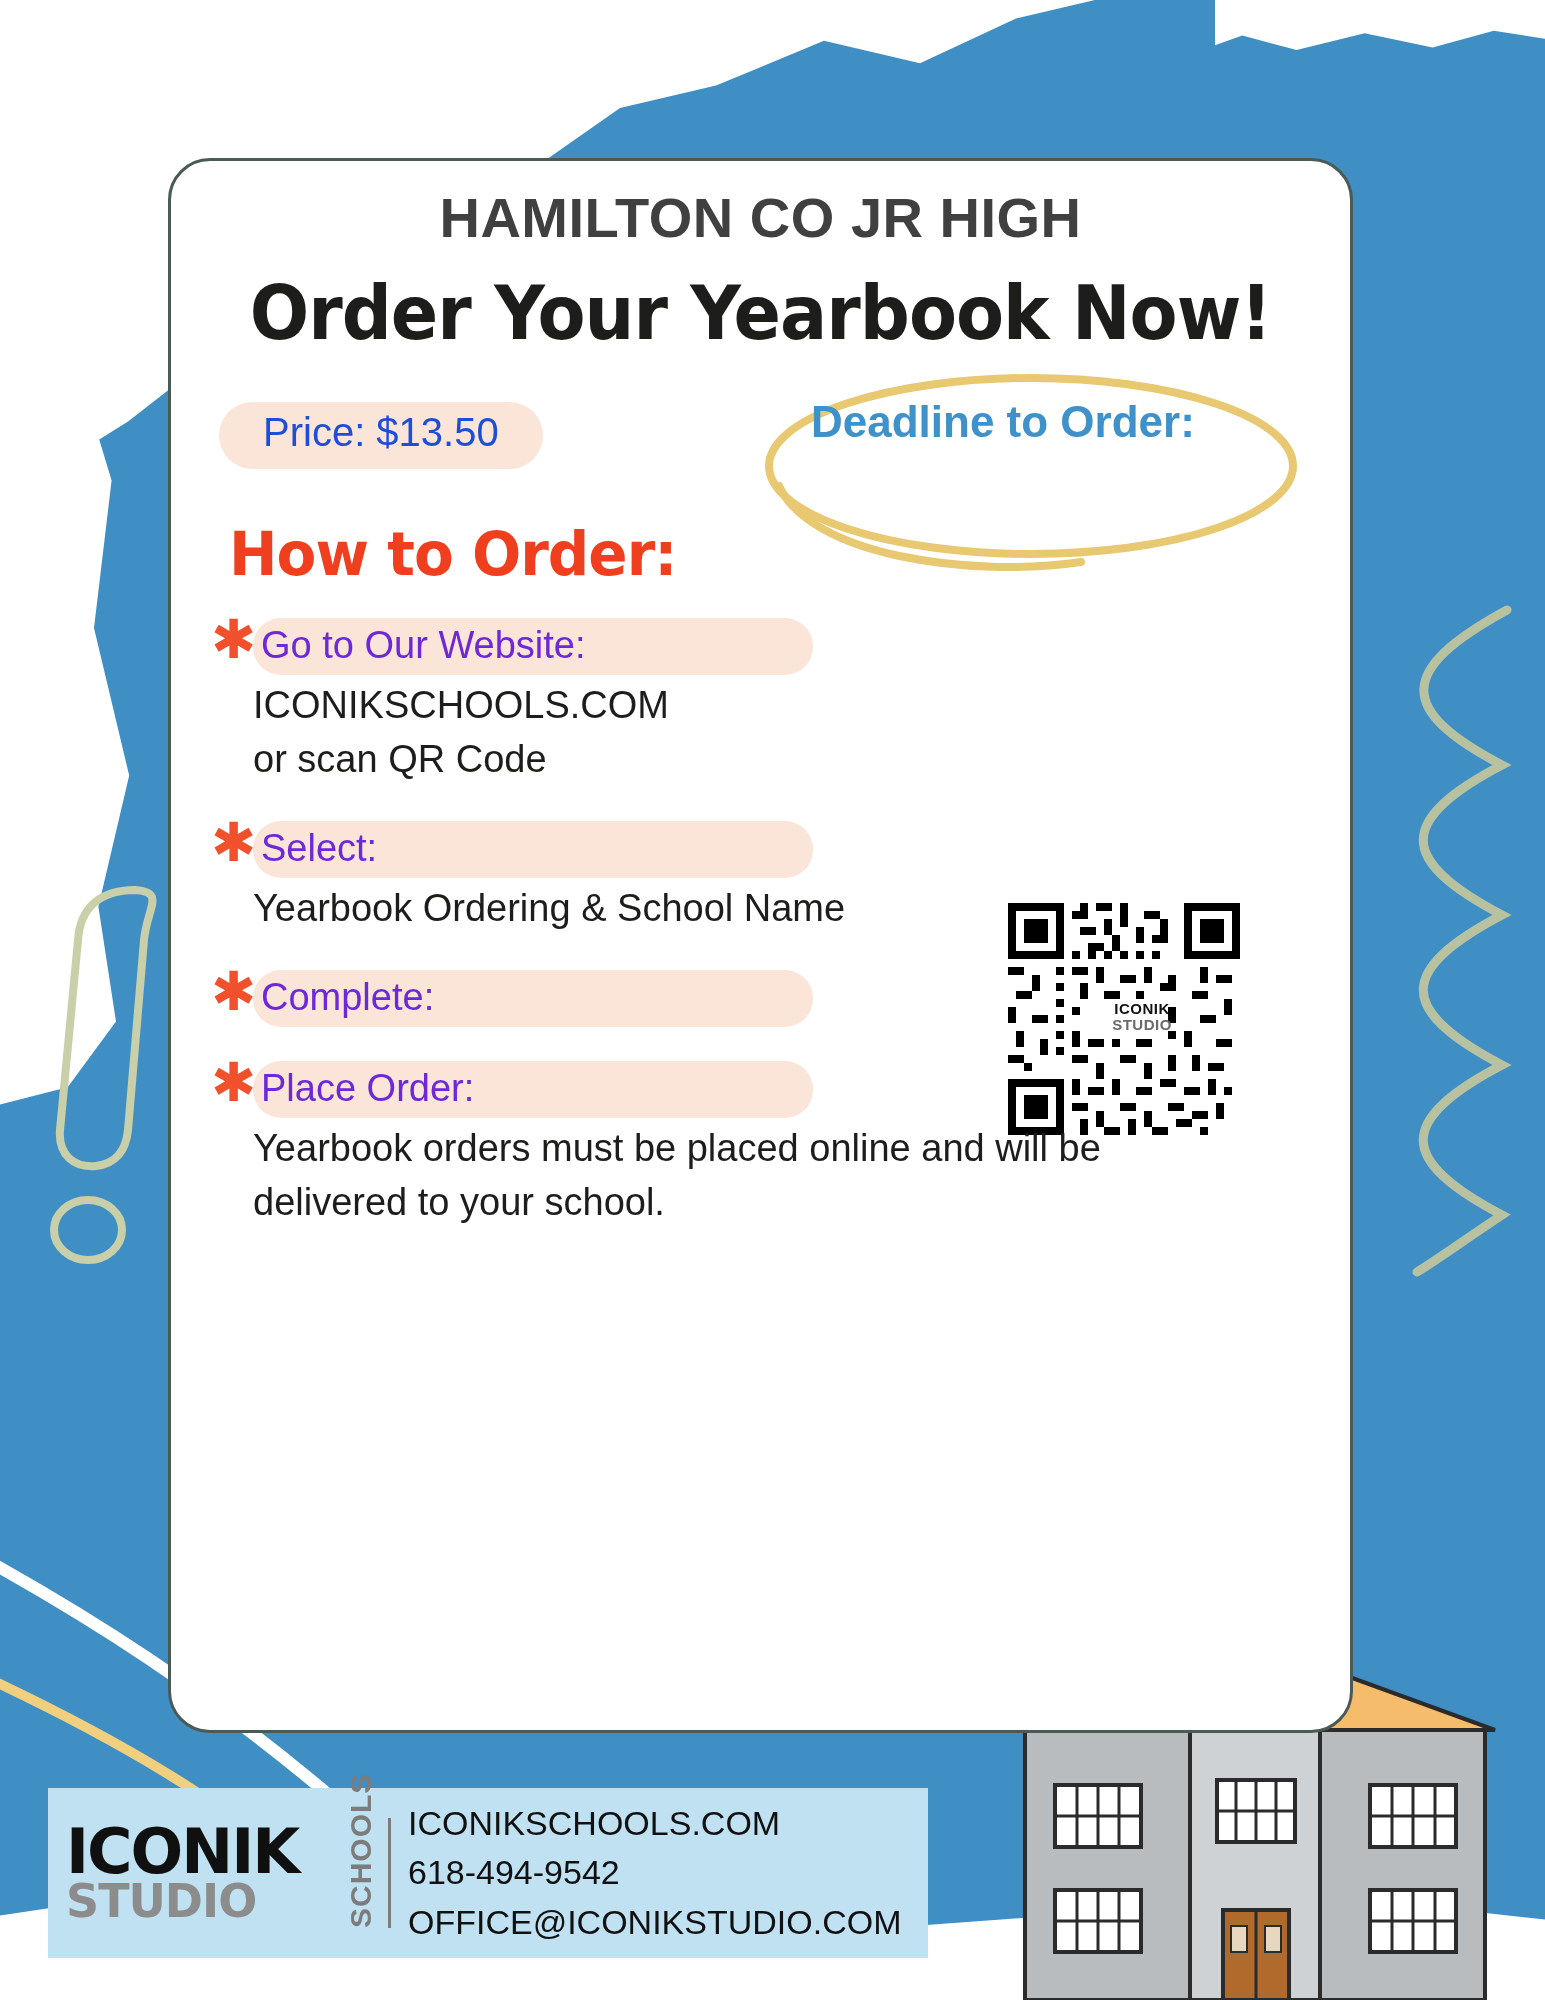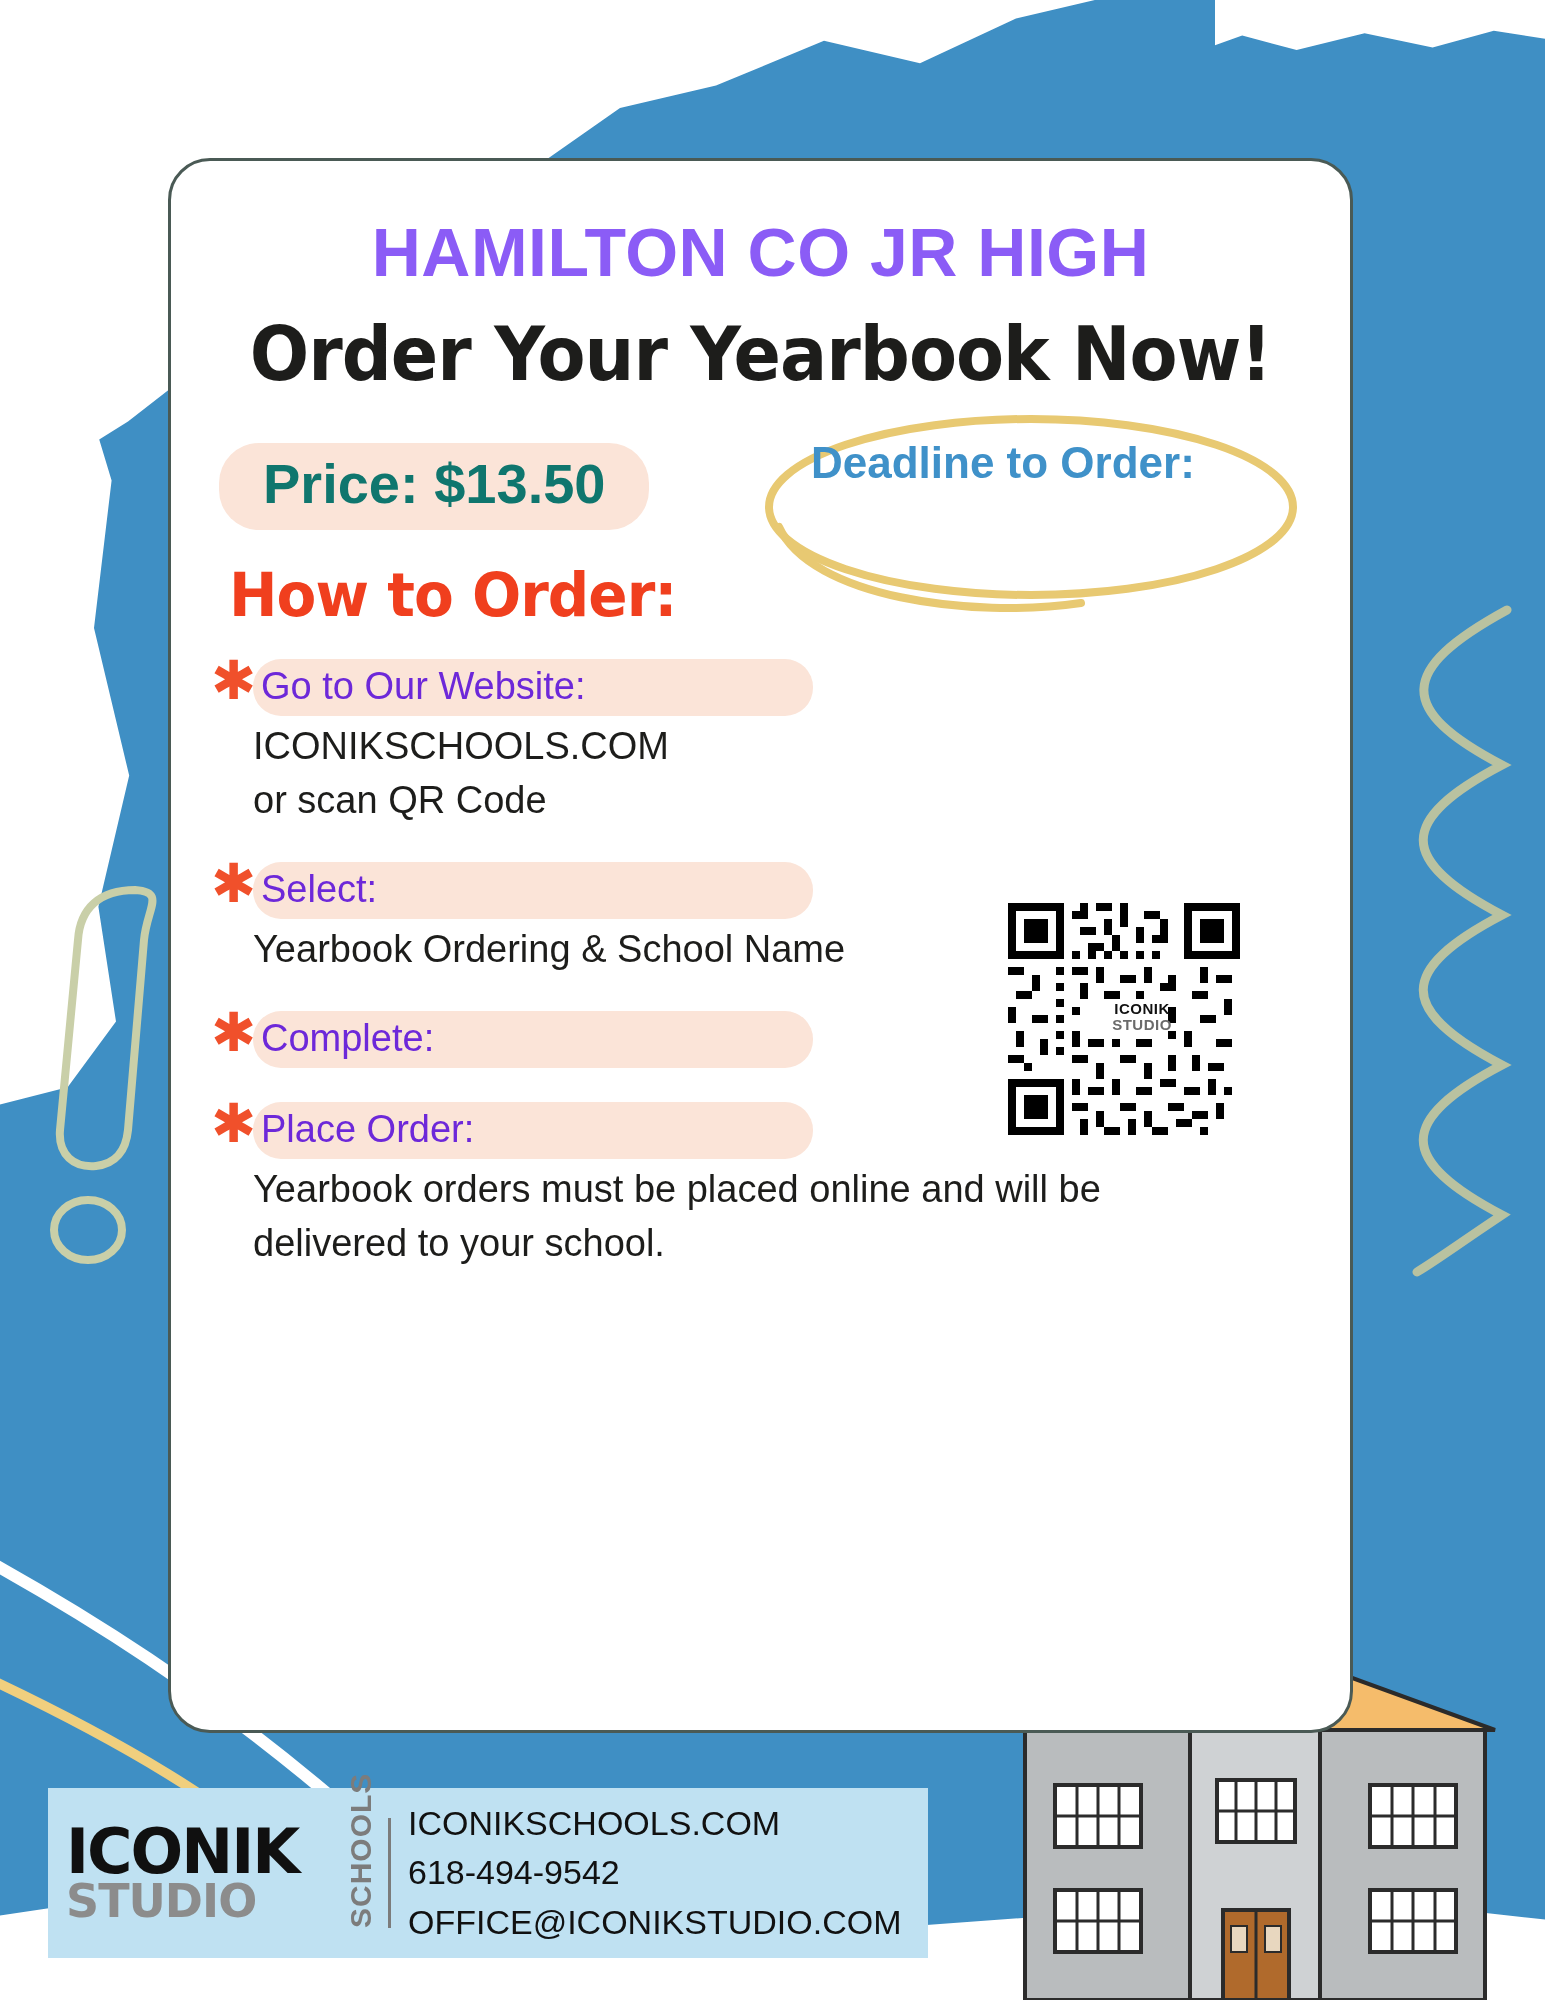--- a/index.html
+++ b/index.html
@@ -99,24 +99,24 @@
     top: 158px;
     width: 1185px;
     height: 1575px;
     background: #ffffff;
     border: 3px solid #4a5a55;
     border-radius: 42px;
     box-sizing: border-box;
   }
 
   .school-name {
-    margin: 52px 0 0 0;
+    margin: 24px 0 0 0;
     text-align: center;
-    color: #8b5cf6;
-    font-size: 68px;
+    color: #404040;
+    font-size: 56px;
     font-weight: bold;
     letter-spacing: 0.5px;
   }
 
   .headline {
     margin: 22px 0 0 0;
     text-align: center;
     color: #1d1d1b;
     font-family: "DejaVu Sans", sans-serif;
     font-size: 70px;
@@ -132,23 +132,23 @@
   }
   .price-pill {
     position: absolute;
     left: 48px;
     top: 10px;
     background: #fbe4d8;
     border-radius: 40px;
     padding: 8px 44px 14px 44px;
   }
   .price-text {
-    color: #0f766e;
-    font-size: 56px;
-    font-weight: bold;
+    color: #1d4ed8;
+    font-size: 40px;
+    font-weight: normal;
   }
   .deadline-wrap {
     position: absolute;
     left: 640px;
     top: 0px;
     width: 530px;
     text-align: left;
   }
   .deadline-line1, .deadline-line2 {
     color: #3f91c9;

